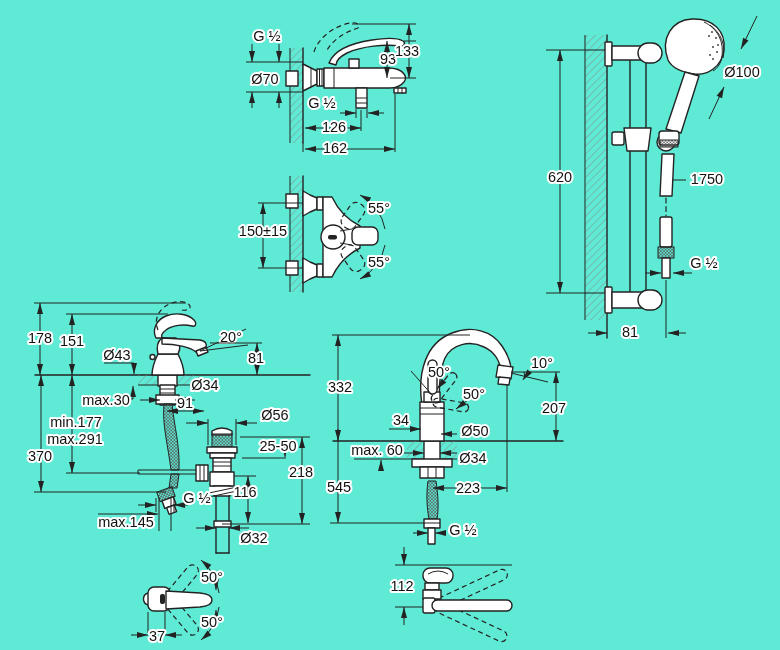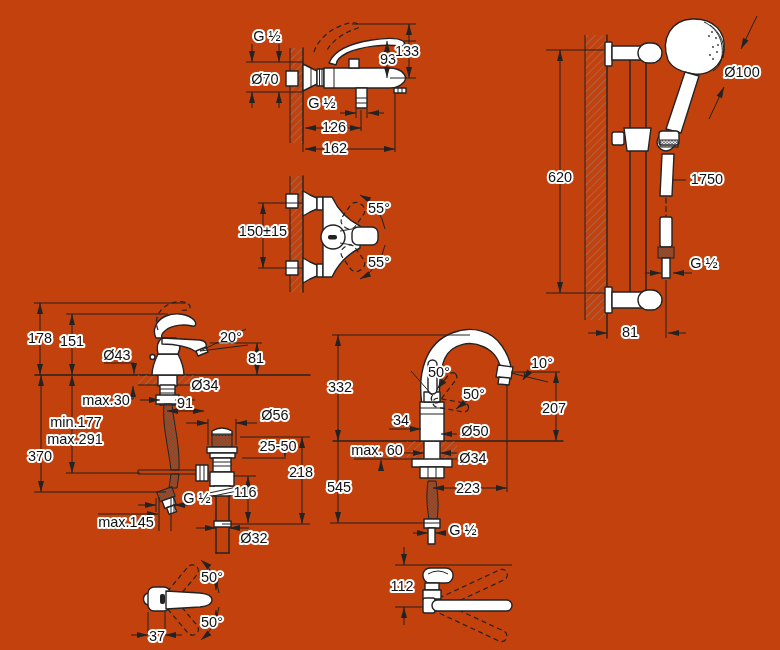--- a/index.html
+++ b/index.html
@@ -1,16 +1,16 @@
 <!DOCTYPE html>
 <html><head>
 <meta charset="utf-8">
 <style>
   html,body{margin:0;padding:0;background:#fff;}
-  #page{width:780px;height:650px;background:#c2410c;position:relative;overflow:hidden;}
+  #page{width:780px;height:650px;background:#5eead4;position:relative;overflow:hidden;}
   svg{display:block;}
   
   .s  {stroke:#232323;stroke-width:1.4;fill:none;stroke-linecap:round;stroke-linejoin:round}
   .sw {stroke:#232323;stroke-width:1.4;fill:#ffffff;stroke-linejoin:round}
   .t1 {stroke:#232323;stroke-width:1;fill:none;stroke-linecap:butt}
   .d  {stroke:#232323;stroke-width:1.2;fill:none;stroke-dasharray:5 3.5;stroke-linecap:round}
   .dw {stroke:#232323;stroke-width:1.2;fill:none;stroke-dasharray:5 3.5}
   .k  {fill:url(#knurl);stroke:#232323;stroke-width:1}
   .hz {fill:url(#hatch);stroke:none}
   text{font-family:"Liberation Sans","DejaVu Sans",sans-serif;font-size:14.5px;fill:#111;

